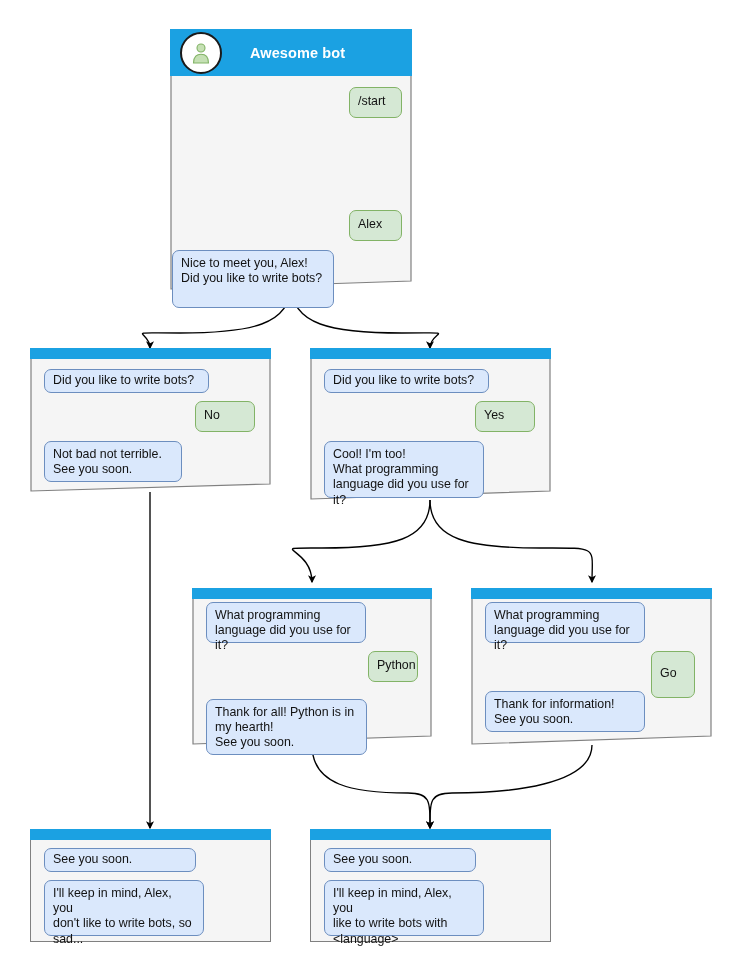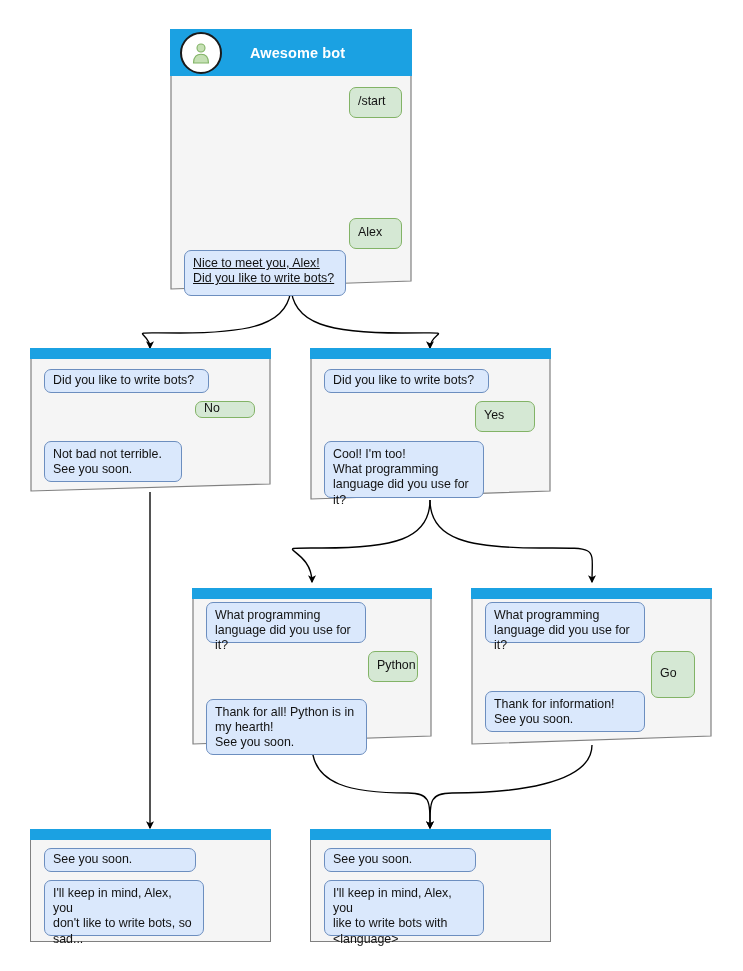--- a/index.html
+++ b/index.html
@@ -104,36 +104,36 @@
       <div class="avatar">
         <svg width="24" height="24" viewBox="0 0 24 24" aria-hidden="true">
           <circle cx="12" cy="7" r="4" fill="#c5e0b4" stroke="#82b366" stroke-width="1.1"></circle>
           <path d="M4.5 22 C4.5 15.5 8 13.2 12 13.2 C16 13.2 19.5 15.5 19.5 22 Z" fill="#c5e0b4" stroke="#82b366" stroke-width="1.1"></path>
         </svg>
       </div>
       <div class="bot-title">Awesome bot</div>
     </div>
     <div class="body">
       <div class="bubble user" style="left:179px;top:11px;width:53px;height:31px;display:flex;align-items:center;">/start</div>
-      <div class="bubble user" style="left:179px;top:134px;width:53px;height:31px;display:flex;align-items:center;margin-top:8px;">Alex</div>
-      <div class="bubble bot" style="left:14px;top:174px;width:162px;height:46px;text-decoration:underline;">Nice to meet you, Alex!
+      <div class="bubble user" style="left:179px;top:134px;width:53px;height:31px;display:flex;align-items:center;">Alex</div>
+      <div class="bubble bot" style="left:2px;top:174px;width:162px;height:58px;">Nice to meet you, Alex!
 Did you like to write bots?</div>
     </div>
   </div>
 
   <div class="node skew" style="left:30px;top:348px;width:241px;height:144px;">
     <div class="shell">
       <svg width="241" height="144" viewBox="0 0 241 144">
         <polygon points="1,1 240,1 240,136 1,143" fill="#f5f5f5" stroke="#808080" stroke-width="1.2"></polygon>
       </svg>
     </div>
     <div class="hdr"></div>
     <div class="body">
       <div class="bubble bot" style="left:14px;top:10px;width:165px;height:24px;display:flex;align-items:center;">Did you like to write bots?</div>
-      <div class="bubble user" style="left:165px;top:42px;width:60px;height:17px;display:flex;align-items:center;">No</div>
+      <div class="bubble user" style="left:165px;top:42px;width:60px;height:31px;display:flex;align-items:center;">No</div>
       <div class="bubble bot" style="left:14px;top:82px;width:138px;height:41px;">Not bad not terrible.
 See you soon.</div>
     </div>
   </div>
 
   <div class="node skew" style="left:310px;top:348px;width:241px;height:152px;">
     <div class="shell">
       <svg width="241" height="152" viewBox="0 0 241 152">
         <polygon points="1,1 240,1 240,143 1,151" fill="#f5f5f5" stroke="#808080" stroke-width="1.2"></polygon>
       </svg>

